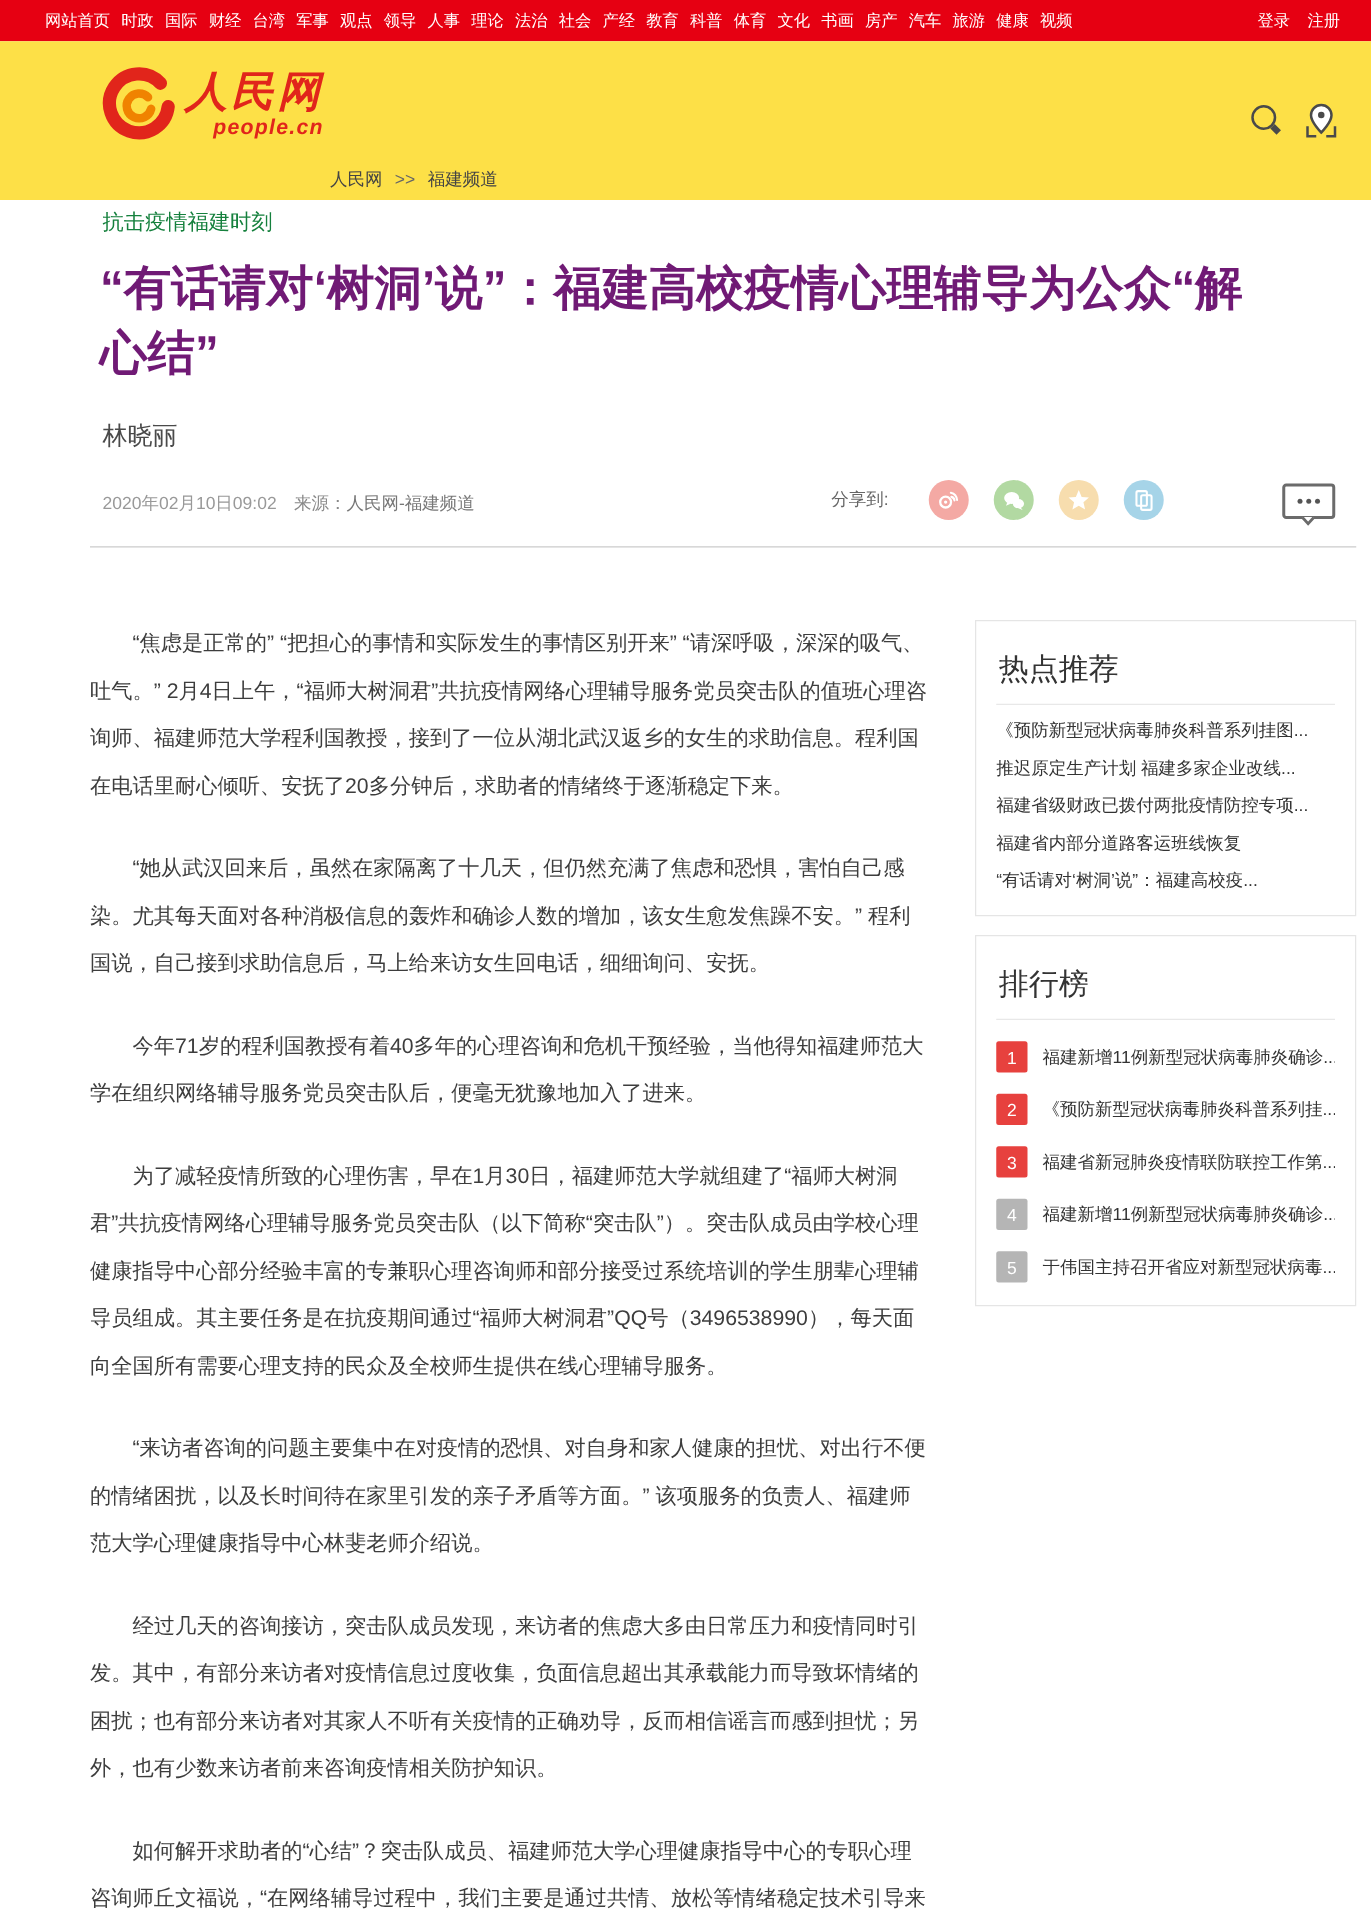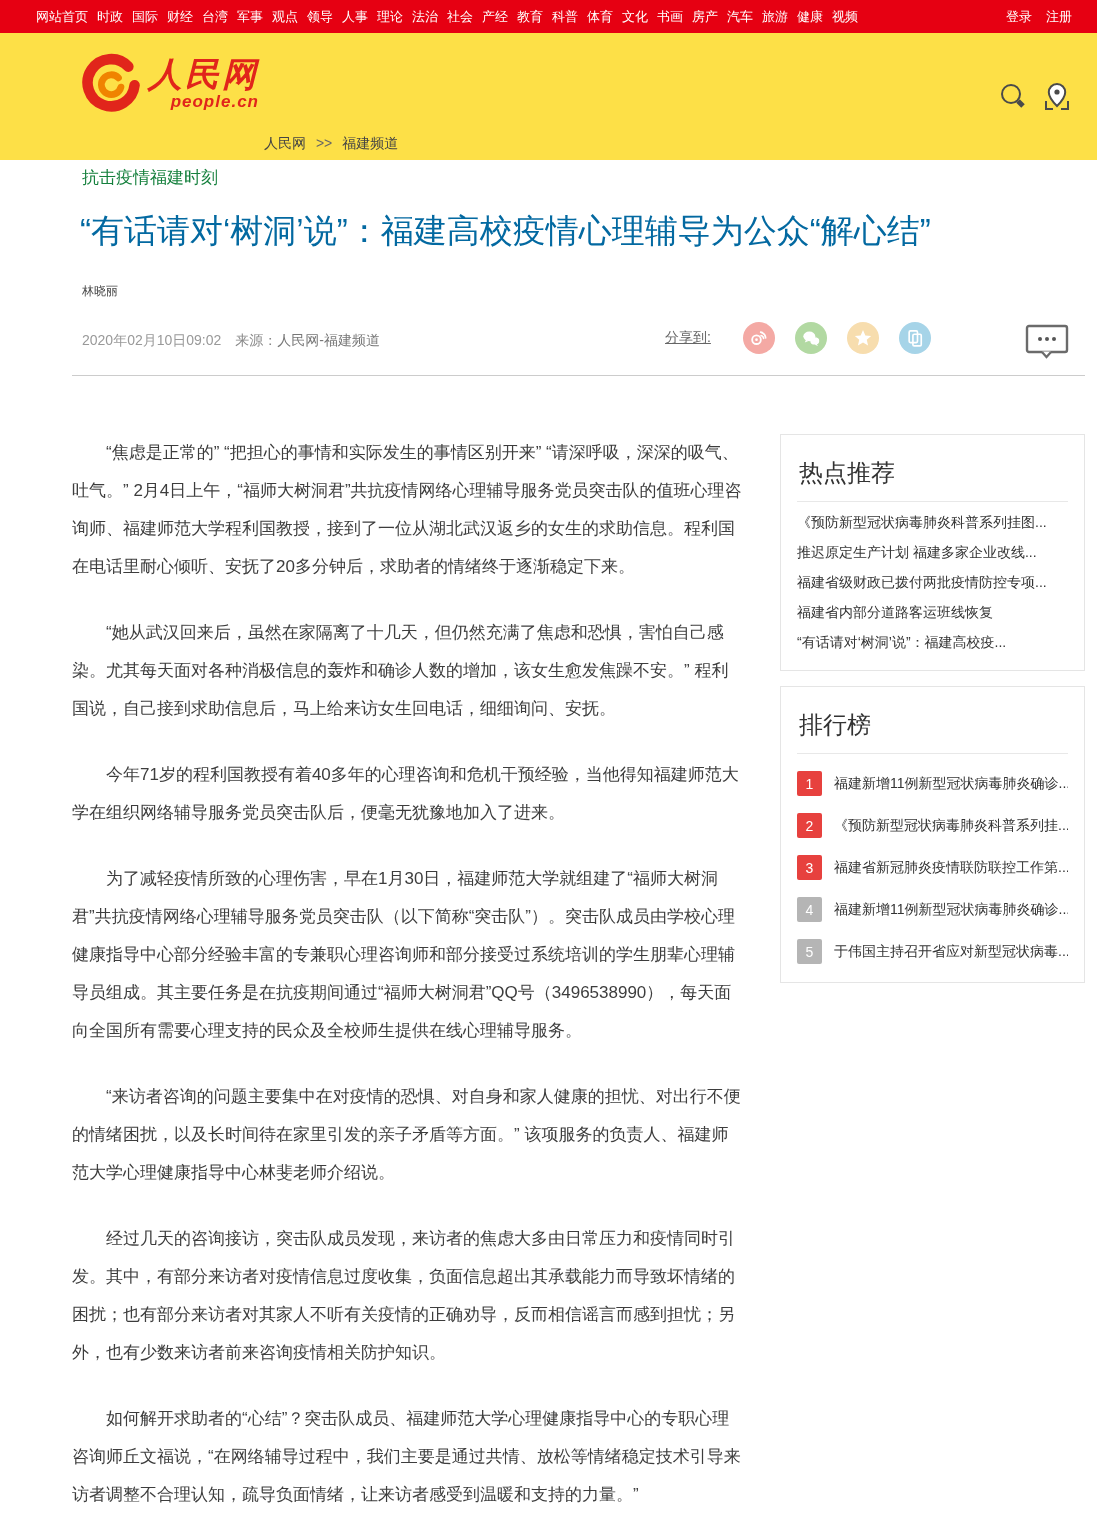--- a/index.html
+++ b/index.html
@@ -34,30 +34,30 @@
   .breadcrumb .sep { color:#666; margin:0 6px; cursor:default; }
   .header-icons { position:absolute; right:25px; top:48px; display:flex; align-items:center; }
   .hicon { width:30px; height:32px; margin-left:14px; cursor:pointer; }
 
   
   .container { margin-left:72px; width:1013px; }
 
   .category { margin:6px 0 0 10px; font-size:17px; color:#15803d; }
   .article-title {
     margin:16px 0 0 8px; width:940px;
-    font-size:33px; font-weight:400; color:#0369a1; line-height:52px;
-  }
-  .author { margin:26px 0 0 10px; font-size:12px; color:#4a4a4a; }
+    font-size:38px; font-weight:700; color:#701a75; line-height:52px;
+  }
+  .author { margin:26px 0 0 10px; font-size:20px; color:#4a4a4a; }
 
   .meta-row { position:relative; height:40px; margin-top:22px; }
   .meta-text { position:absolute; left:10px; top:10px; font-size:14px; color:#999; }
   .meta-text .src-label { color:#888; margin-left:10px; }
   .meta-text .src { color:#777; cursor:pointer; }
   .share-group { position:absolute; left:593px; top:0; display:flex; align-items:center; }
-  .share-label { font-size:14px; color:#666; margin-right:32px;text-decoration:underline; }
+  .share-label { font-size:14px; color:#666; margin-right:32px; }
   .share-btn {
     width:32px; height:32px; border-radius:50%; margin-right:20px;
     display:flex; align-items:center; justify-content:center; cursor:pointer;
   }
   .share-weibo { background:#f4a9a4; }
   .share-wechat { background:#b2d9a2; }
   .share-qzone { background:#f7ddae; }
   .share-copy { background:#a6d4e8; }
   .comment-icon { position:absolute; right:14px; top:2px; cursor:pointer; }
 

